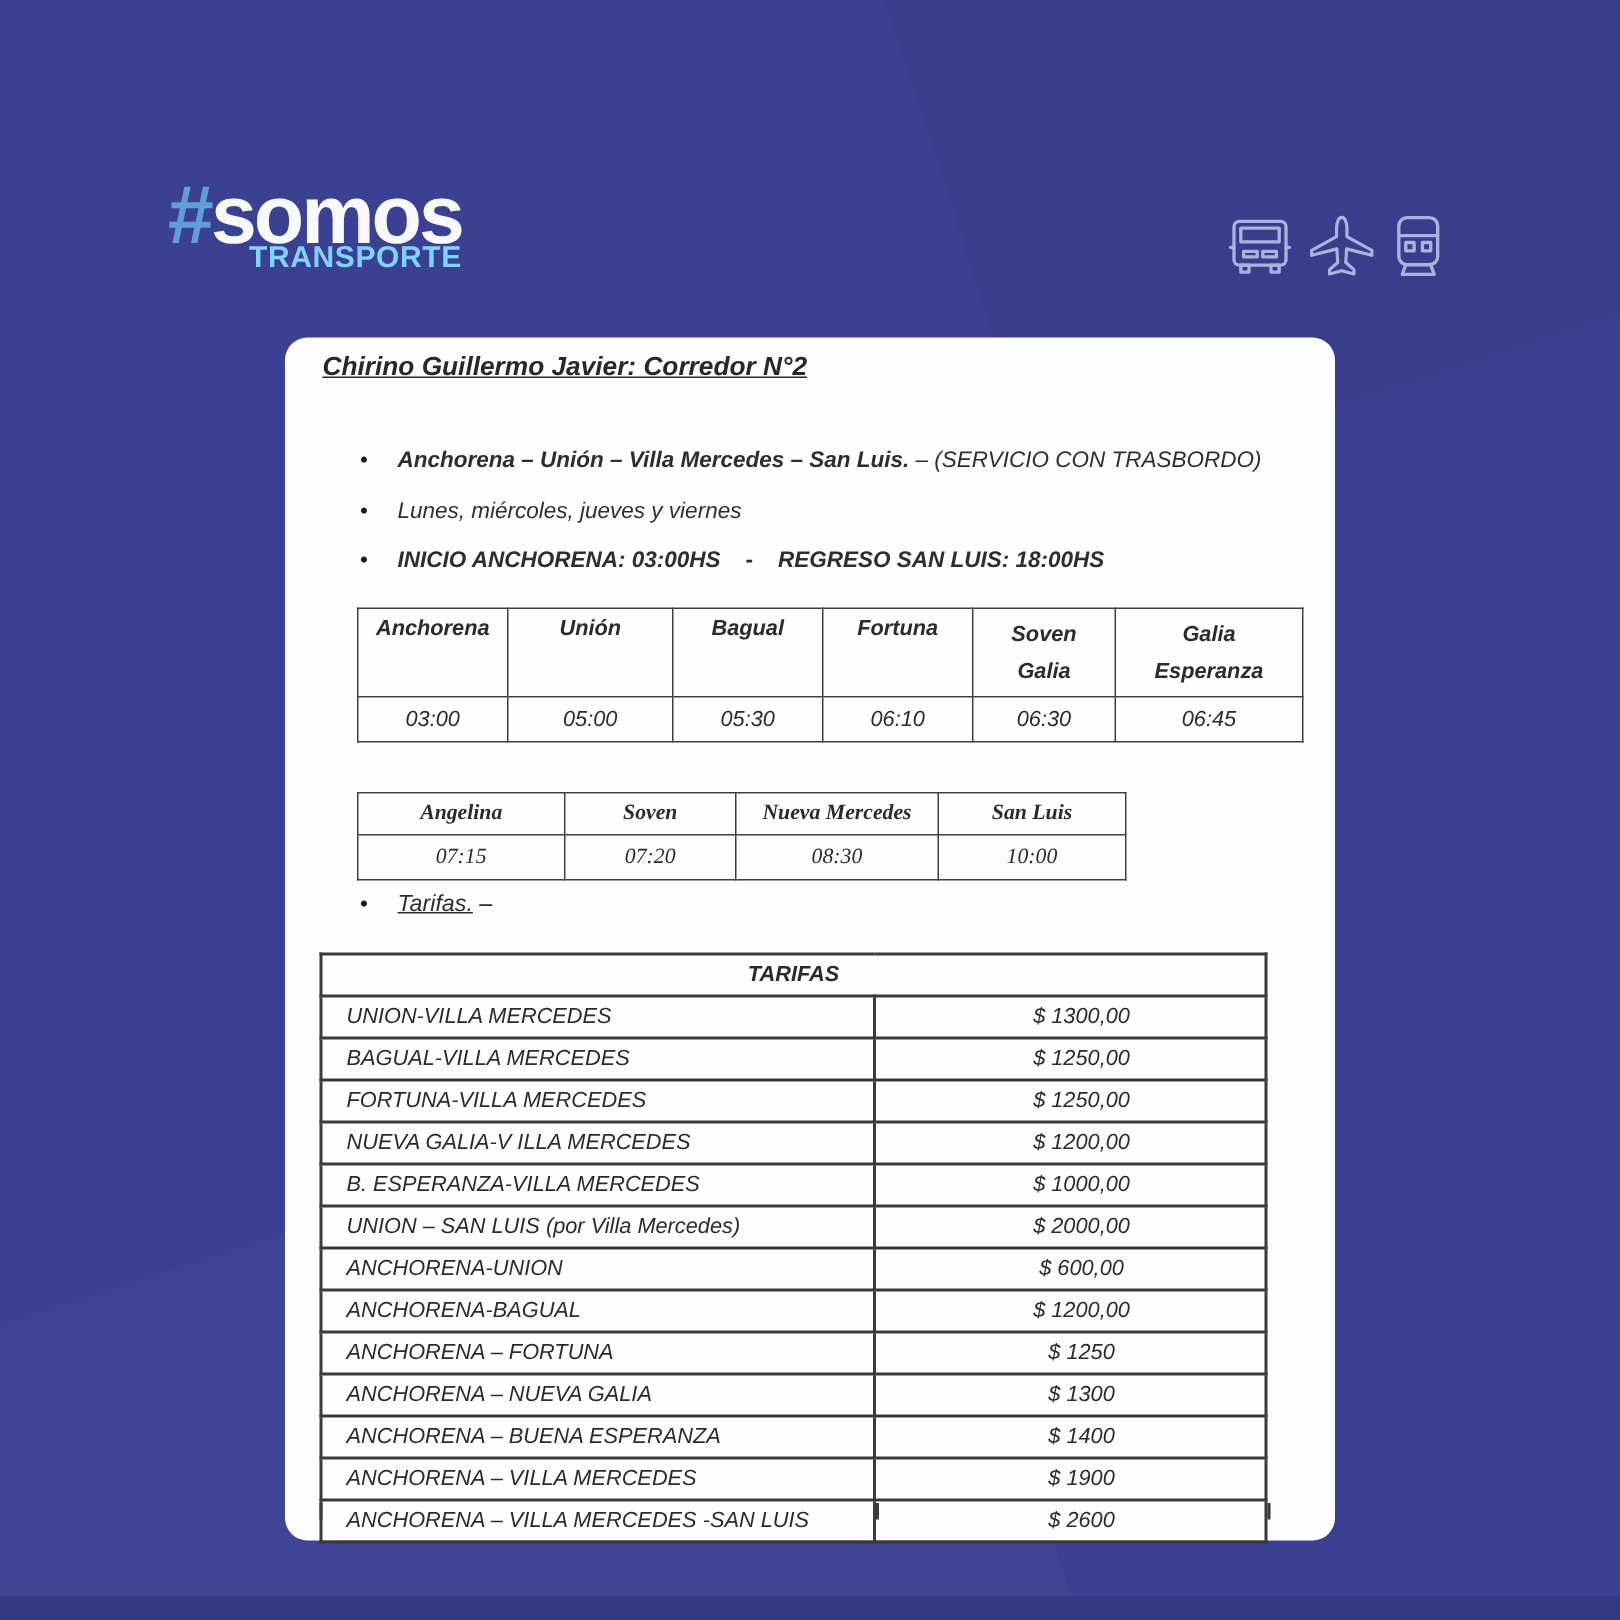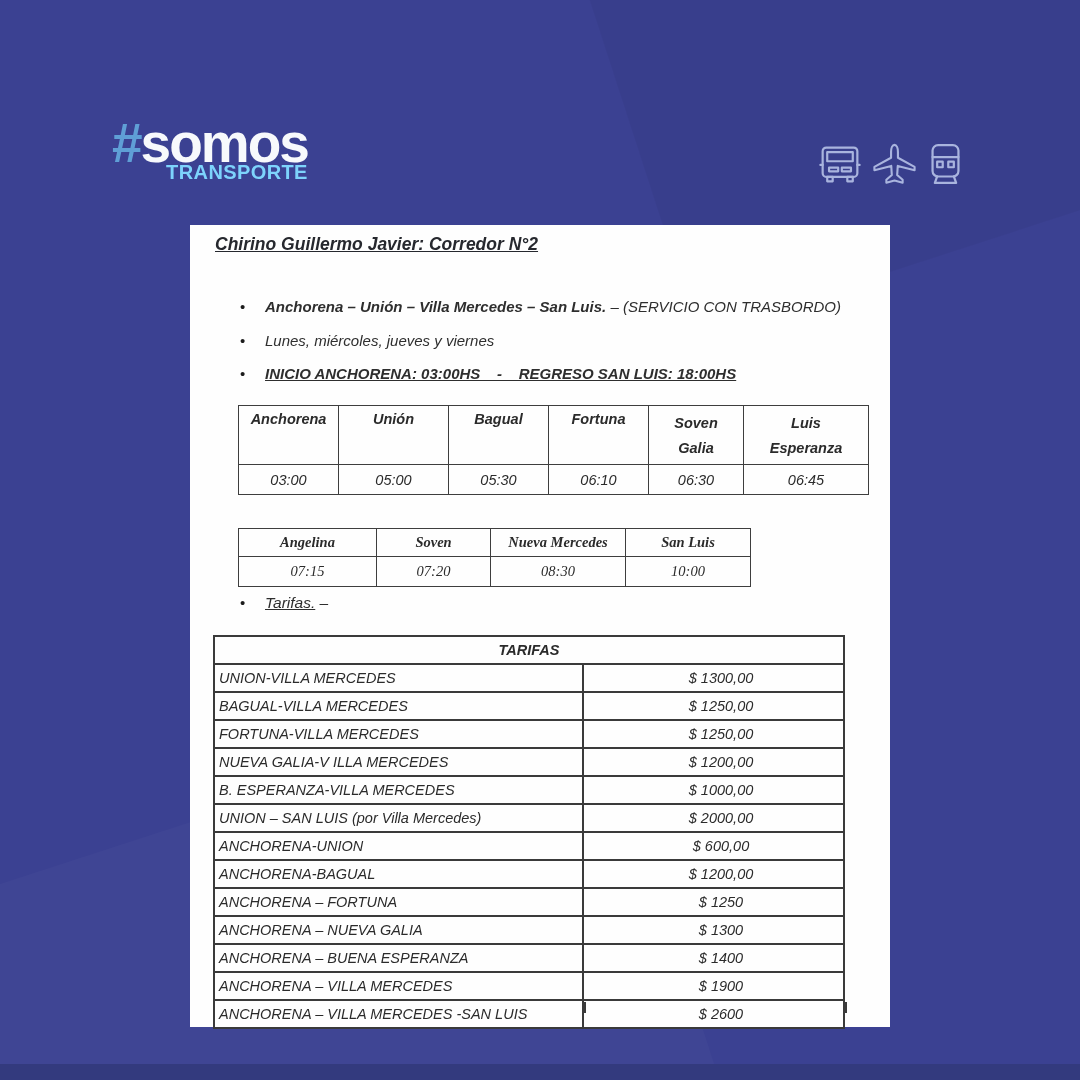--- a/index.html
+++ b/index.html
@@ -20,52 +20,52 @@
   .logo-somos{color:#f7f9fc;}
   .logo-line2{font-weight:bold;font-size:20px;letter-spacing:0.4px;color:#7dd3fc;margin-top:-9px;margin-left:3px;text-align:right;}
 
   
   .ticons{position:absolute;left:818px;top:142px;display:flex;gap:9px;align-items:center;}
   .ticons svg{display:block;}
 
   
   .doc{
     position:absolute;left:190px;top:225px;width:700px;height:802px;
-    background:#fefefe;color:#2e2e2e;font-style:italic;
+    background:#fefefe;color:#2e2e2e;font-style:italic;border-radius:15px;
   }
   .doc-title{
     position:absolute;left:25px;top:9px;font-size:17.5px;font-weight:bold;
     text-decoration:underline;color:#26282e;
   }
   .bullet{position:absolute;left:50px;display:flex;font-size:15px;}
   .bullet .dot{width:25px;font-style:normal;font-size:15px;color:#1c1c1c;}
   .b1{top:73px;}
   .b2{top:107px;}
   .b3{top:140px;}
   .b4{top:369px;font-size:15.5px;}
   .bold-part{font-weight:bold;}
   .uline{text-decoration:underline;}
-  .prewrap{white-space:pre-wrap;font-weight:bold;text-decoration:underline;}
+  .prewrap{white-space:pre-wrap;font-weight:bold;}
 
   table{border-collapse:collapse;table-layout:fixed;position:absolute;
     font-style:italic;color:#2b2b2b;}
   .s1{left:48px;top:180px;width:630px;}
   .s2{left:48px;top:303px;width:512px;font-family:Liberation Serif, serif;}
   .s1 th,.s1 td,.s2 th,.s2 td{border:1.5px solid #3e3e3e;text-align:center;font-size:14.5px;margin-top:16px;}
   .s1 th{height:52px;vertical-align:top;padding-top:5px;font-weight:bold;}
   .s1 td{height:27px;}
   .s2 th{height:25px;vertical-align:middle;font-weight:bold;}
   .s2 td{height:27px;}
   .stack{word-spacing:600px;line-height:1.75;}
 
   .tarifas{left:23px;top:410px;width:630px;}
   .tarifas th,.tarifas td{border:2px solid #3a3a3a;font-size:14.5px;}
   .tarifas th{height:24px;text-align:center;font-weight:bold;}
   .tarifas td{height:24px;}
-  .tarifas td.route{text-align:left;padding-left:4px;}
+  .tarifas td.route{text-align:left;padding-left:16px;}
   .tarifas td.price{text-align:center;padding-left:16px;}
   .tarifas-stub{
     position:absolute;left:23px;top:777px;width:630px;height:11px;
     border-left:2px solid #3a3a3a;border-right:2px solid #3a3a3a;
   }
   .tarifas-stub::after{
     content:"";position:absolute;left:369px;top:0;height:100%;
     border-left:2px solid #3a3a3a;
   }
 </style>
@@ -132,21 +132,21 @@
           <col style="width:95px">
           <col style="width:125px">
         </colgroup>
       <tbody>
           <tr>
         <th>Anchorena</th>
         <th>Unión</th>
         <th>Bagual</th>
         <th>Fortuna</th>
         <th class="stack">Soven Galia</th>
-        <th class="stack">Luis Esperanza</th>
+        <th class="stack">Galia Esperanza</th>
       </tr>
       <tr>
         <td>03:00</td>
         <td>05:00</td>
         <td>05:30</td>
         <td>06:10</td>
         <td>06:30</td>
         <td>06:45</td>
       </tr>
     </tbody>

